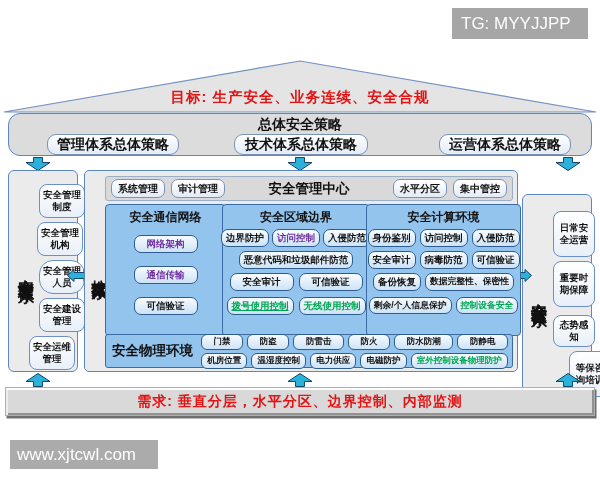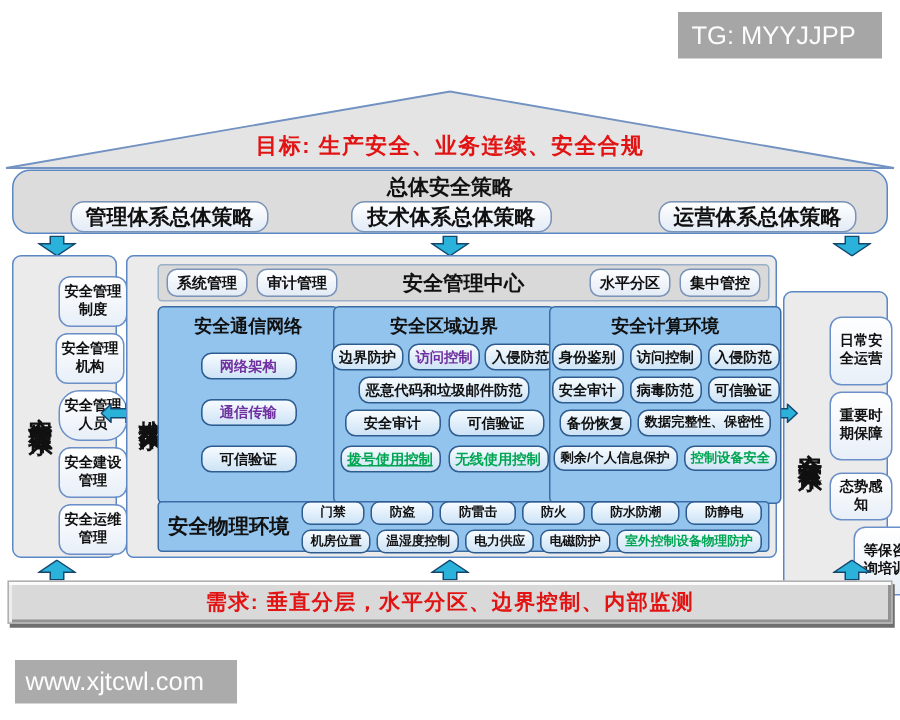--- a/index.html
+++ b/index.html
@@ -81,21 +81,21 @@
   <svg class="abs" style="left:555px;top:157px;" width="26" height="14" viewBox="0 0 26 14">
     <path d="M8.5,0.5 H17.5 V5.5 H25 L13,13.5 L1,5.5 H8.5 Z" fill="#2ab2da" stroke="#14466e" stroke-width="1"></path>
   </svg>
 
   <div class="abs panel" style="left:8px;top:170px;width:70px;height:202px;">
     <div class="vtitle" style="left:6px;font-size:16px;">安全管理体系</div>
     <div class="sidebox" style="left:30px;top:13px;width:38px;height:32px;">安全管理制度</div>
     <div class="sidebox" style="left:28px;top:51px;width:38px;height:32px;">安全管理机构</div>
     <div class="sidebox" style="left:30px;top:89px;width:38px;height:32px;border-radius:14px;">安全管理人员</div>
     <div class="sidebox" style="left:30px;top:127px;width:38px;height:32px;">安全建设管理</div>
-    <div class="sidebox" style="left:30px;top:165px;width:38px;height:32px;">安全运维管理</div>
+    <div class="sidebox" style="left:20px;top:165px;width:38px;height:32px;">安全运维管理</div>
   </div>
 
   <div class="abs panel" style="left:522px;top:170px;width:70px;height:202px;margin-top:24px;">
     <div class="vtitle" style="left:5px;font-size:16px;">安全运营体系</div>
     <div class="sidebox" style="left:30px;top:16px;width:34px;height:44px;">日常安全运营</div>
     <div class="sidebox" style="left:30px;top:66px;width:34px;height:44px;">重要时期保障</div>
     <div class="sidebox" style="left:30px;top:120px;width:34px;height:30px;">态势感知</div>
     <div class="sidebox" style="left:46px;top:156px;width:34px;height:44px;">等保咨询培训</div>
   </div>
 

